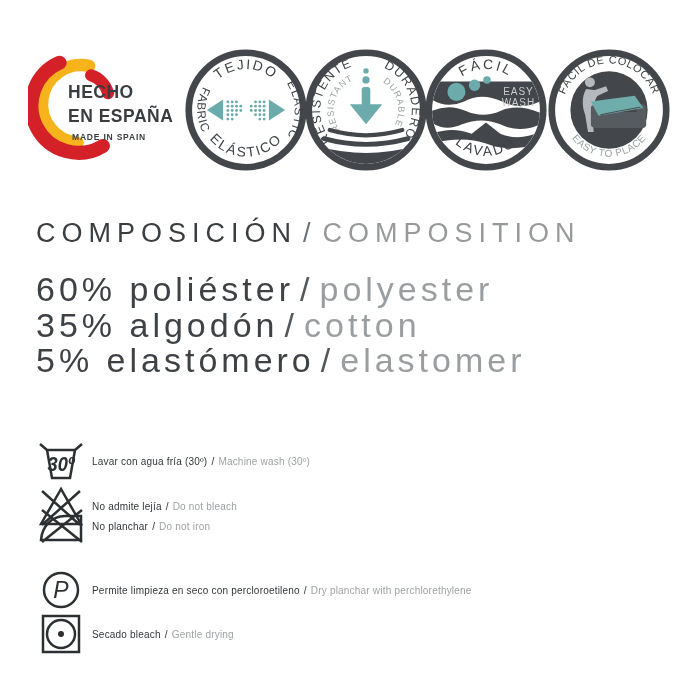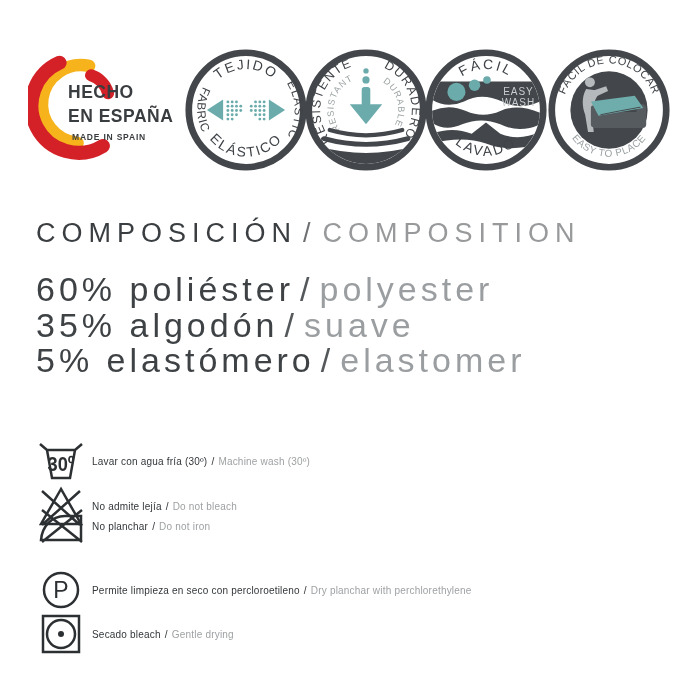--- a/index.html
+++ b/index.html
@@ -14,21 +14,21 @@
   .btxt-gray{fill:#9aa0a2;}
   
   #comp-heading{left:36px;top:218px;font-size:27px;letter-spacing:6px;font-weight:400;color:#3a3e41;white-space:nowrap;text-align:center;}
   #comp-heading .en{color:#97999b;}
   #comp-heading .sep{color:#6d7072;margin:0 6px;}
   #comp-list{left:36px;top:272px;font-size:34px;line-height:35.5px;letter-spacing:4px;color:#3e4245;white-space:nowrap;}
   #comp-list .en{color:#9b9ea0;}
   #comp-list .sep{color:#54585a;margin:0 6px;}
   
   .care-row{left:32px;display:flex;align-items:center;}
-  .care-icon-box{width:58px;display:flex;justify-content:center;flex:0 0 58px;}
+  .care-icon-box{width:58px;display:flex;justify-content:center;flex:0 0 58px;font-style:italic;}
   .care-label{margin-left:2px;font-size:10px;letter-spacing:0.2px;color:#33373a;white-space:nowrap;}
   .care-label .en{color:#9ea1a3;}
   .care-label .sep{color:#33373a;margin:0 4px;}
   .cicon{stroke:#2d3032;fill:none;stroke-width:2.5;}
 </style>
 </head>
 <body>
 
 <svg id="logo" class="abs" viewBox="0 0 145 128">
   <path d="M61.1,21.9 A39,39 0 1 0 49.6,98.9" stroke="#f6b31c" stroke-width="12.5" fill="none" stroke-linecap="round"></path>
@@ -169,21 +169,21 @@
 
 <div id="comp-heading" class="abs">
   <span>COMPOSICIÓN</span><span class="sep">/</span><span class="en">COMPOSITION</span>
 </div>
 
 <div id="comp-list" class="abs">
   <div>
     <span>60% poliéster</span><span class="sep">/</span><span class="en">polyester</span>
   </div>
   <div>
-    <span>35% algodón</span><span class="sep">/</span><span class="en">suave</span>
+    <span>35% algodón</span><span class="sep">/</span><span class="en">cotton</span>
   </div>
   <div>
     <span>5% elastómero</span><span class="sep">/</span><span class="en">elastomer</span>
   </div>
 </div>
 
 <div class="abs care-row" style="top:440px;">
   <div class="care-icon-box">
     <svg width="48" height="42" viewBox="0 0 48 42">
       <path class="cicon" d="M3,4 L10,10 M10,10 L15,38 H33 L38,10 M38,10 L45,4 M10,10 H38"></path>

